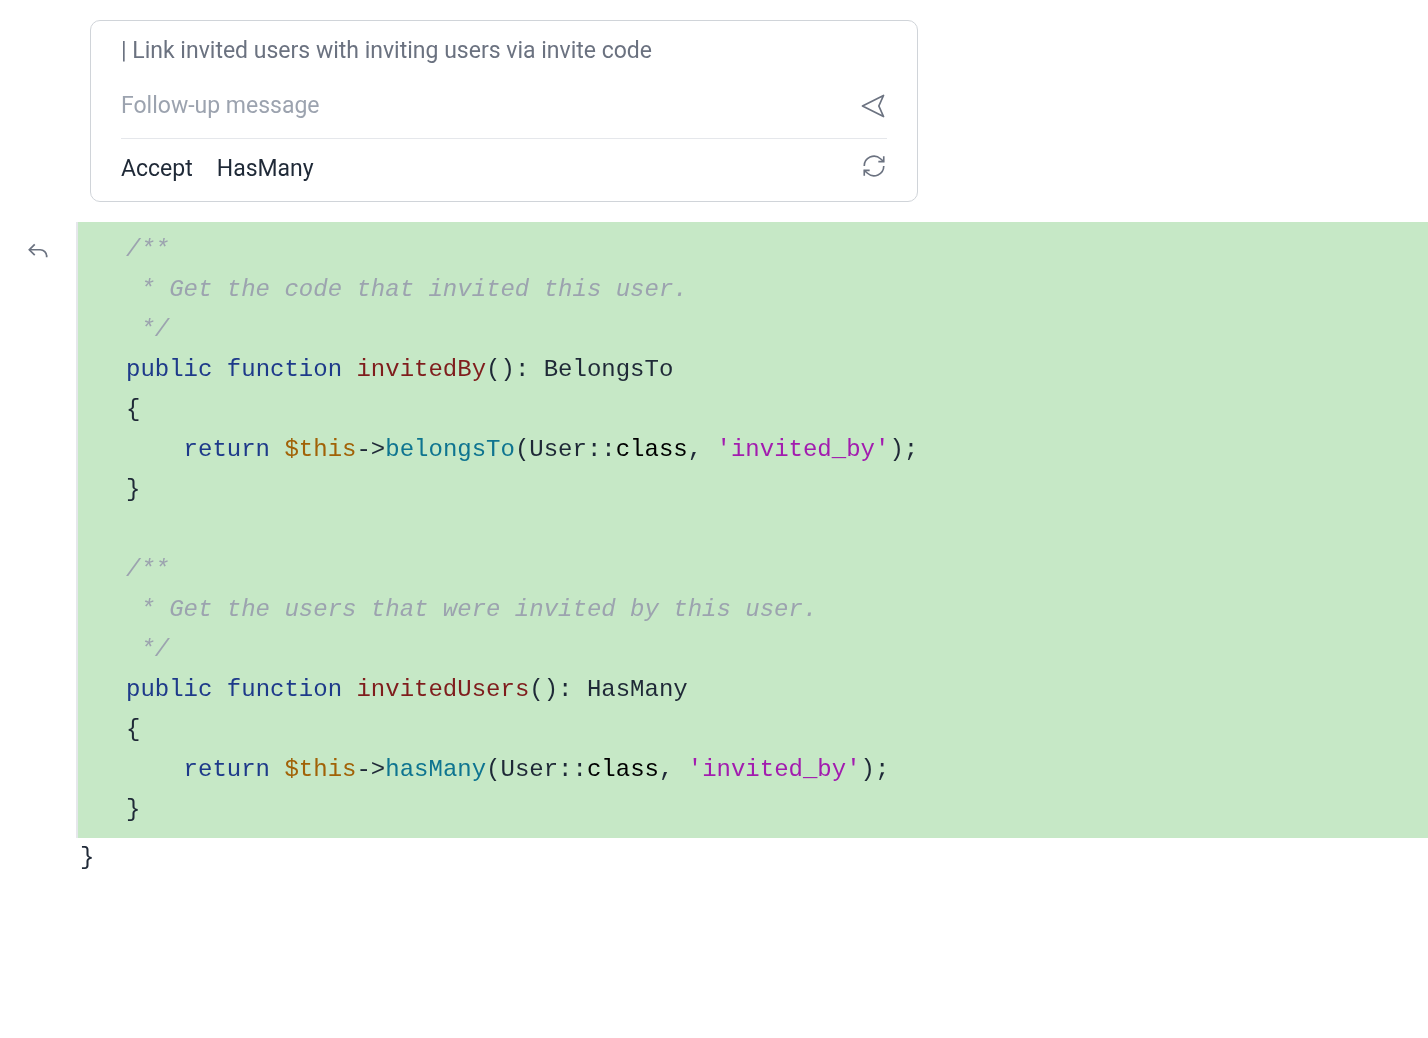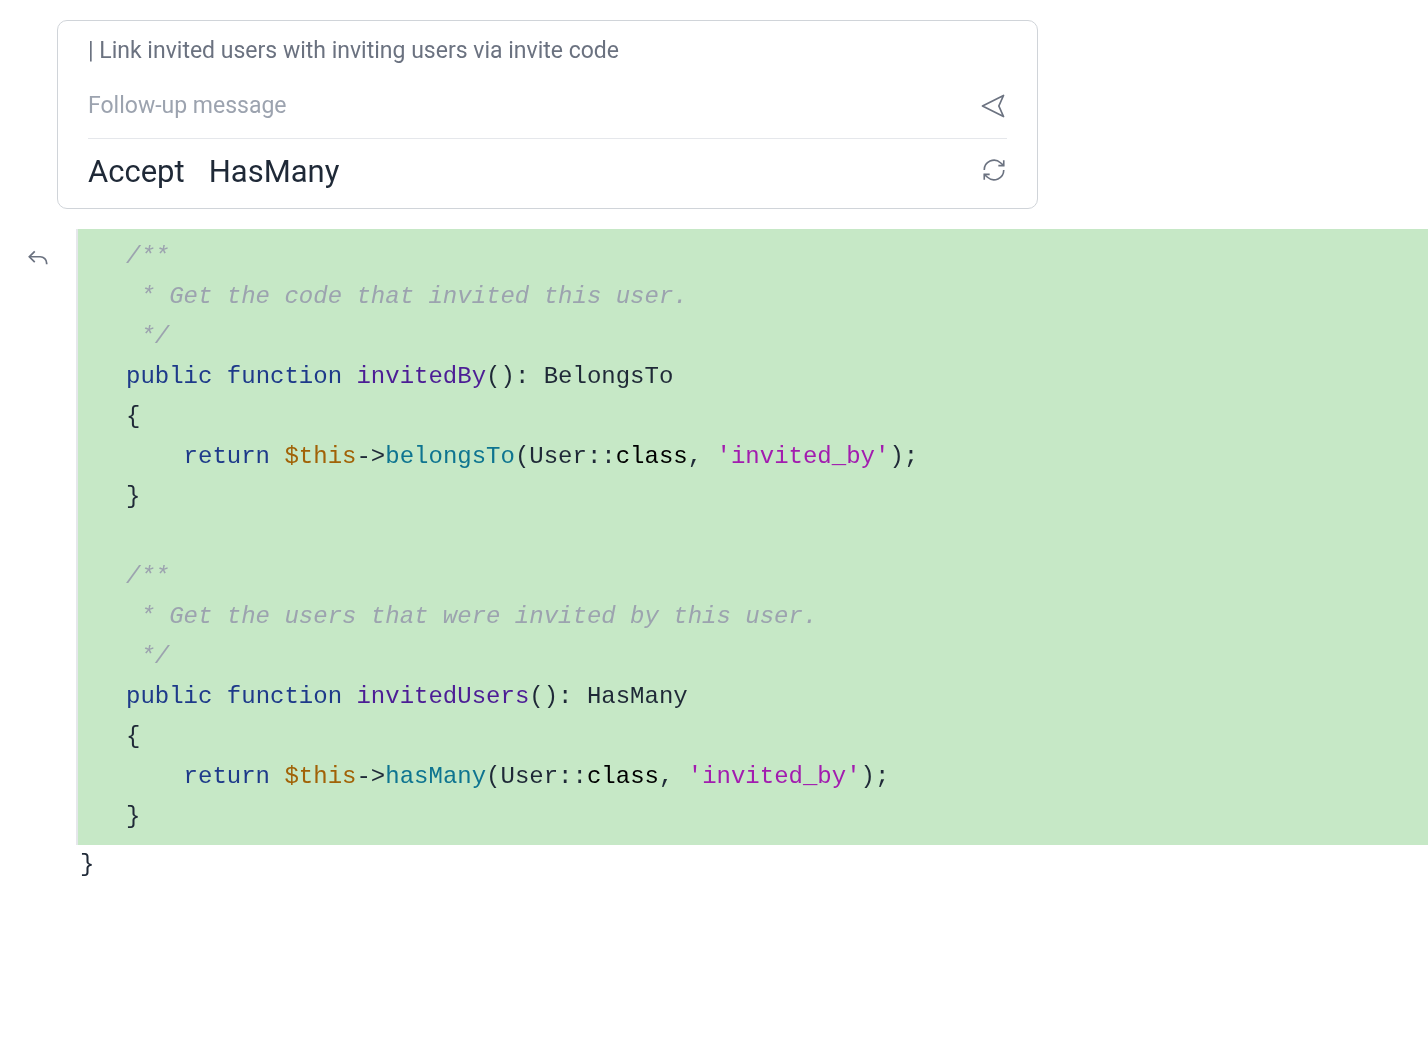--- a/index.html
+++ b/index.html
@@ -13,22 +13,22 @@
       width: 1428px;
       height: 1038px;
       position: relative;
     }
     .main-container {
       display: flex;
       flex-direction: column;
       width: 100%;
     }
     .inline-panel {
-      margin: 20px 0 0 57px;
-      width: 981px;
+      margin: 20px 0 0 90px;
+      width: 828px;
       border: 1px solid #d0d4d9;
       border-radius: 10px;
       background: #ffffff;
       padding: 16px 30px 18px 30px;
     }
     .user-prompt {
       font-size: 23px;
       color: #6b7280;
       margin-bottom: 28px;
       font-weight: 400;
@@ -63,21 +63,21 @@
     .action-row {
       display: flex;
       align-items: center;
       justify-content: space-between;
     }
     .action-buttons {
       display: flex;
       gap: 24px;
     }
     .action-btn {
-      font-size: 31px;
+      font-size: 23px;
       color: #1f2937;
       background: none;
       border: none;
       cursor: pointer;
       font-family: inherit;
       padding: 0;
     }
     .refresh-icon {
       color: #6b7280;
       cursor: pointer;
@@ -113,21 +113,21 @@
     .closing-brace {
       margin-left: 80px;
       font-family: "SF Mono", Monaco, Menlo, Consolas, "Courier New", monospace;
       font-size: 24px;
       line-height: 40px;
       color: #1f2937;
       padding-top: 0;
     }
     .tok-comment { color: #9ca3af; font-style: italic; }
     .tok-keyword { color: #1e3a8a; }
-    .tok-funcname { color: #4c1d95; }
+    .tok-funcname { color: #7f1d1d; }
     .tok-typename { color: #1f2937; }
     .tok-punct { color: #1f2937; }
     .tok-return { color: #1e3a8a; }
     .tok-var { color: #a16207; }
     .tok-arrow { color: #1f2937; }
     .tok-method { color: #0e7490; }
     .tok-string { color: #a21caf; }
     .tok-class { color: #000000; }
   </style>
 </head>

